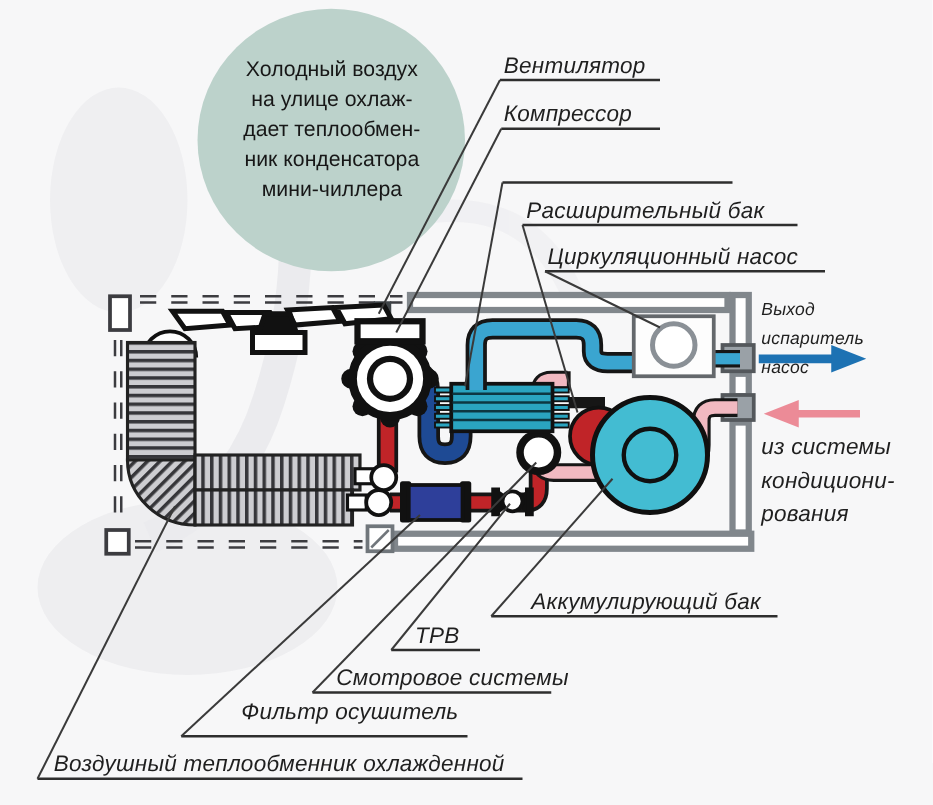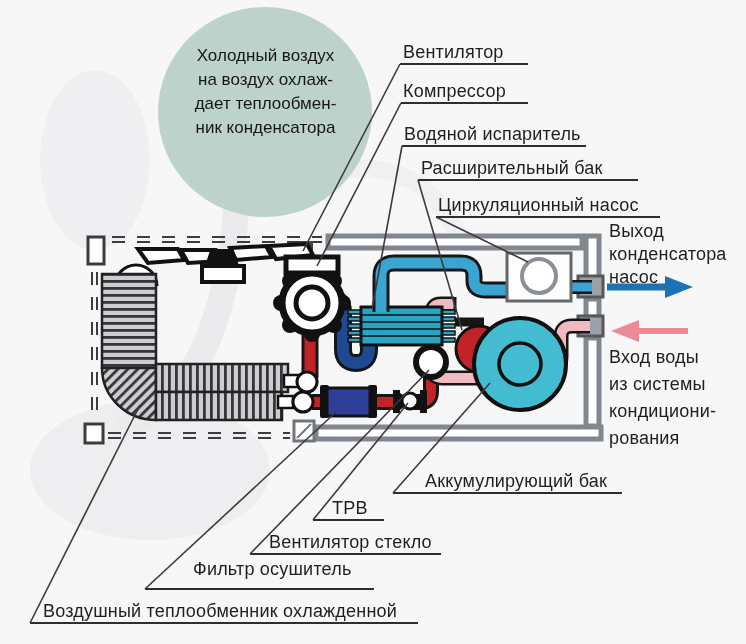--- a/index.html
+++ b/index.html
@@ -5,29 +5,29 @@
   html,body{margin:0;padding:0;background:#fff;}
   #stage{
     position:relative;width:746px;height:644px;overflow:hidden;
     background:#f7f7f8;
     font-family:"Liberation Sans","DejaVu Sans",sans-serif;
     color:#1c1c1c;
   }
   #diagram-svg{position:absolute;left:0;top:0;}
   .lbl{
     position:absolute;font-size:18px;line-height:20px;white-space:nowrap;
-    color:#1f1f1f;letter-spacing:0.2px;
+    color:#1f1f1f;letter-spacing:0.2px;font-style:italic;
   }
   .lbl-block span{display:block;}
   #bubble-text{
     position:absolute;left:163px;top:44px;width:205px;
     text-align:center;font-size:17px;line-height:24px;color:#171717;
   }
   #bubble-text span{display:block;}
-  #outlet-text{left:609px;top:220px;font-size:18px;line-height:23px;}
+  #outlet-text{left:609px;top:236px;font-size:14px;line-height:23px;}
   #inlet-text{left:609px;top:344px;font-size:18px;line-height:27px;}
 </style>
 </head>
 <body>
 
 <div id="stage">
 
 <svg id="diagram-svg" width="746" height="644" viewBox="0 0 746 644">
   <defs>
     <pattern id="ribsH" width="8" height="7" patternUnits="userSpaceOnUse">
@@ -248,41 +248,40 @@
     <line x1="393" y1="493" x2="490" y2="383"></line>
     <line x1="313" y1="520" x2="408" y2="403"></line>
     <line x1="250" y1="554" x2="429" y2="370"></line>
     <line x1="145" y1="589" x2="336" y2="412"></line>
     <line x1="30" y1="623" x2="140" y2="405"></line>
   </g>
 </svg>
 
 <div id="bubble-text">
   <span>Холодный воздух</span>
-  <span>на воздух охлаж-</span>
+  <span>на улице охлаж-</span>
   <span>дает теплообмен-</span>
   <span>ник конденсатора</span>
+  <span>мини-чиллера</span>
 </div>
 
 <div class="lbl" style="left:403px;top:42px">Вентилятор</div>
 <div class="lbl" style="left:403px;top:81px">Компрессор</div>
-<div class="lbl" style="left:404px;top:124px">Водяной испаритель</div>
 <div class="lbl" style="left:421px;top:158px">Расширительный бак</div>
 <div class="lbl" style="left:438px;top:195px">Циркуляционный насос</div>
 <div class="lbl" style="left:425px;top:471px">Аккумулирующий бак</div>
 <div class="lbl" style="left:332px;top:498px">ТРВ</div>
-<div class="lbl" style="left:269px;top:532px">Вентилятор стекло</div>
+<div class="lbl" style="left:269px;top:532px">Смотровое системы</div>
 <div class="lbl" style="left:193px;top:559px">Фильтр осушитель</div>
 <div class="lbl" style="left:43px;top:601px">Воздушный теплообменник охлажденной</div>
 
 <div class="lbl lbl-block" id="outlet-text">
   <span>Выход</span>
-  <span>конденсатора</span>
+  <span>испаритель</span>
   <span>насос</span>
 </div>
 <div class="lbl lbl-block" id="inlet-text">
-  <span>Вход воды</span>
   <span>из системы</span>
   <span>кондициони-</span>
   <span>рования</span>
 </div>
 
 </div>
 
 </body></html>

